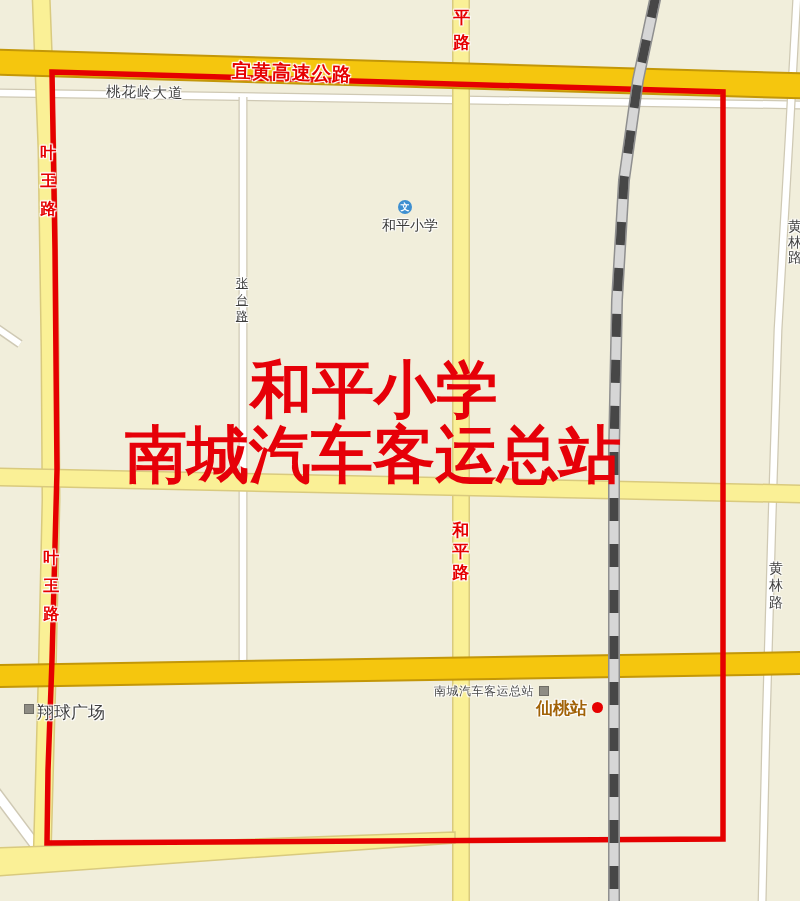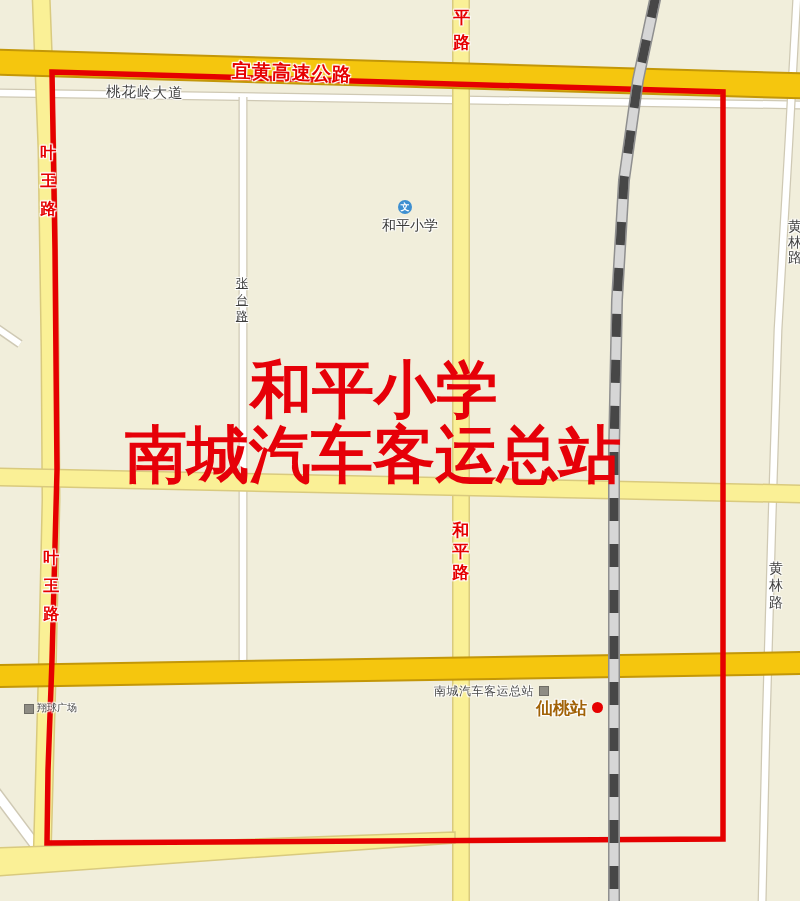--- a/index.html
+++ b/index.html
@@ -38,21 +38,21 @@
   .poi-label{position:absolute;white-space:nowrap;}
   .school-icon{
     position:absolute;left:398px;top:200px;width:14px;height:14px;border-radius:50%;
     background:#3d8fd1;color:#fff;font-size:9px;line-height:14px;text-align:center;font-weight:bold;
   }
   .school-label{left:382px;top:217px;font-size:14px;color:#3a3a3a;}
   .bus-label{left:434px;top:683px;font-size:12px;color:#4a4a4a;letter-spacing:0.5px;}
   .sq-icon{position:absolute;width:8px;height:8px;background:#8e8c84;border:1px solid #6f6d66;}
   .bus-sq{left:539px;top:686px;}
   .plaza-sq{left:24px;top:704px;}
-  .plaza-label{left:37px;top:701px;font-size:10px;color:#3f3f3f;}
+  .plaza-label{left:37px;top:701px;font-size:17px;color:#3f3f3f;}
   .station-label{left:536px;top:697px;font-size:17px;font-weight:bold;color:#a16207;}
   .station-dot{
     position:absolute;left:592px;top:702px;width:11px;height:11px;border-radius:50%;background:#e60000;
   }
 </style>
 </head>
 <body>
 
 <div class="map">
 

